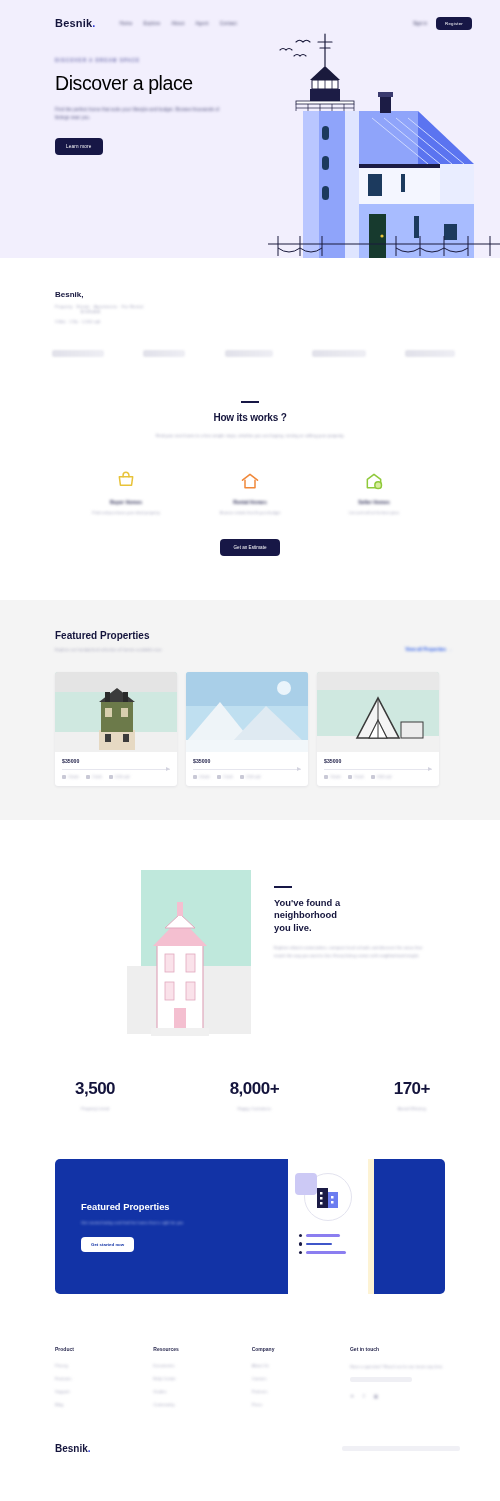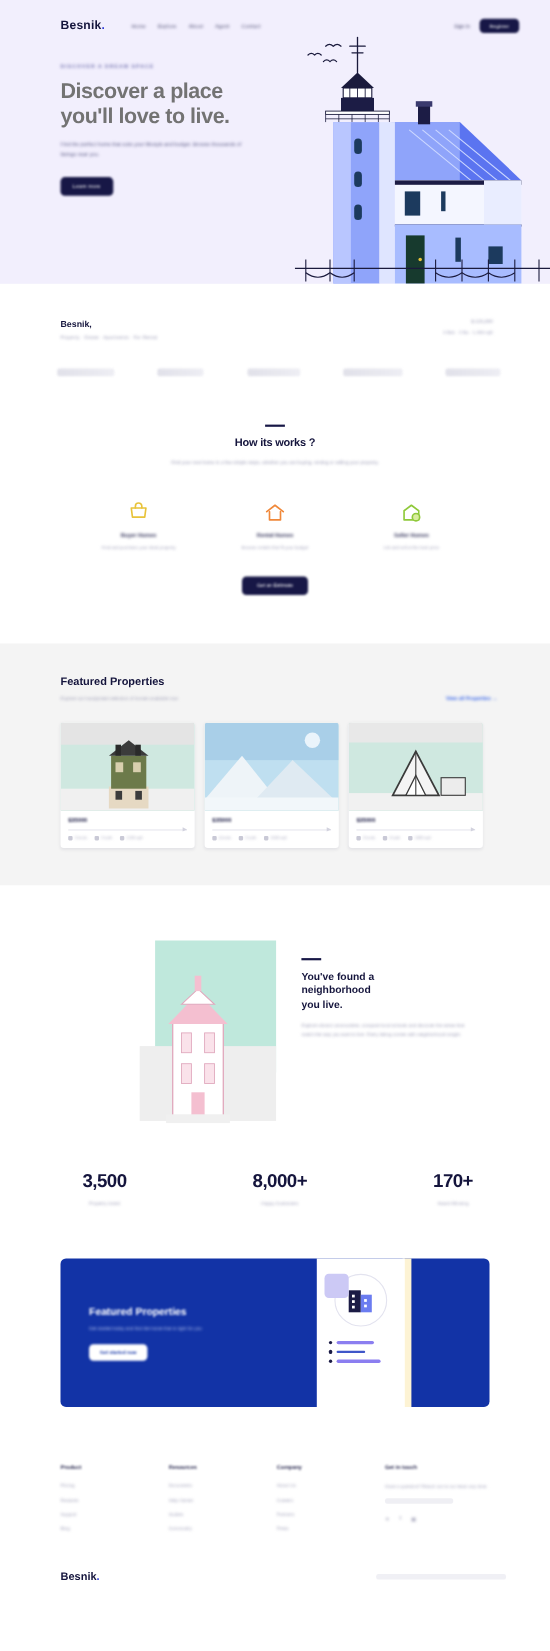--- a/index.html
+++ b/index.html
@@ -47,38 +47,39 @@
     padding:4px 9px;border-radius:4px;border:none;letter-spacing:.2px;
   }
   .hero-body{
     padding:24px 0 0 55px;width:250px;position:relative;z-index:4;
   }
   .eyebrow{
     font-size:4.6px;color:#6f6fae;letter-spacing:1px;margin-bottom:9px;
     text-transform:uppercase;font-weight:bold;
   }
   .hero-h1{
-    font-size:19.5px;line-height:1.16;font-weight:bold;color:#737373;
+    font-size:19.5px;line-height:1.16;font-weight:normal;color:#000000;
     letter-spacing:-.4px;
   }
   .hero-sub{
     margin-top:11px;font-size:4.7px;line-height:1.85;color:#5a5a86;width:178px;
   }
   .btn-hero{
     margin-top:15px;background:#171746;color:#fff;border:none;
     font-size:4.6px;padding:6px 11px;border-radius:4px;letter-spacing:.2px;
   }
   
   .illus{position:absolute;right:0;top:28px;width:232px;height:230px;}
 
   
   .band-white{background:#fff;}
   .search-row{
     display:flex;align-items:flex-start;justify-content:space-between;
     padding:32px 52px 0 55px;
+    flex-direction:column;
   }
   .sr-title{font-size:8px;font-weight:bold;color:#14143c;}
   .sr-sub{font-size:4.2px;color:#9a9ab4;margin-top:5px;letter-spacing:.2px;}
   .sr-right{text-align:right;}
   .sr-r1{font-size:4.4px;color:#8e8eab;}
   .sr-r2{font-size:4.2px;color:#a3a3bd;margin-top:5px;}
 
   
   .partners{
     display:flex;align-items:center;justify-content:space-between;
@@ -244,21 +245,20 @@
       <div class="nav-right">
         <span class="signin bl2">Sign in</span>
         <button class="btn-register bl3">Register</button>
       </div>
     </nav>
 
     <div class="hero-body">
       <div class="eyebrow bl2">Discover a dream space</div>
       <h1 class="hero-h1">
         <span>Discover a place</span><br>
-        <span>you'll love to live.</span>
       </h1>
       <p class="hero-sub bl2">Find the perfect home that suits your lifestyle and budget. Browse thousands of listings near you.</p>
       <button class="btn-hero bl3">Learn more</button>
     </div>
 
     <svg class="illus" viewBox="0 0 232 230">
 
       <g stroke="#1a1a3c" stroke-width="1.1" fill="none" stroke-linecap="round">
         <path d="M12 22 q3 -3 6 0 q3 -3 6 0"></path>
         <path d="M28 14 q3.5 -3.5 7 0 q3.5 -3.5 7 0"></path>

